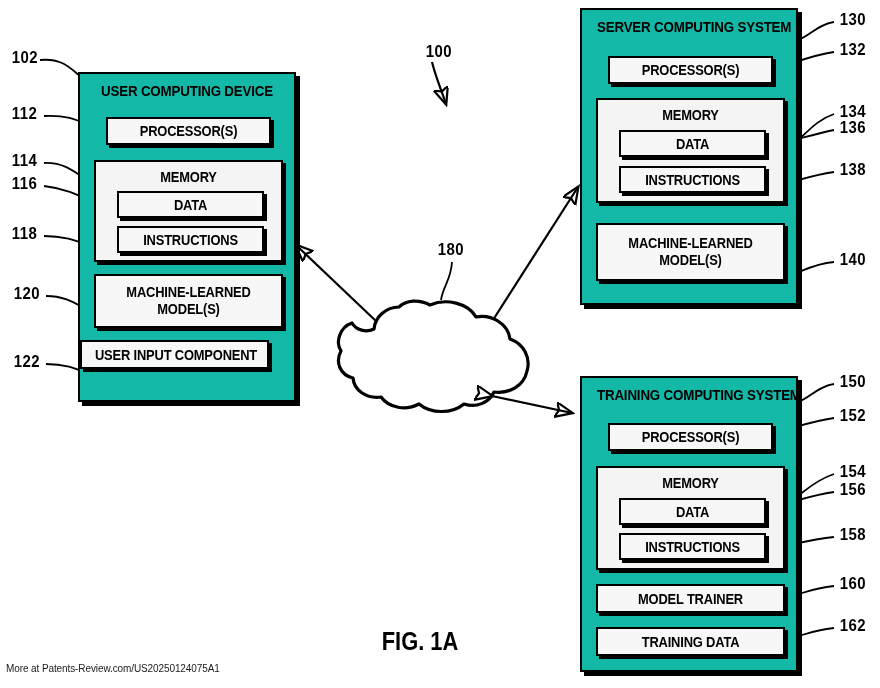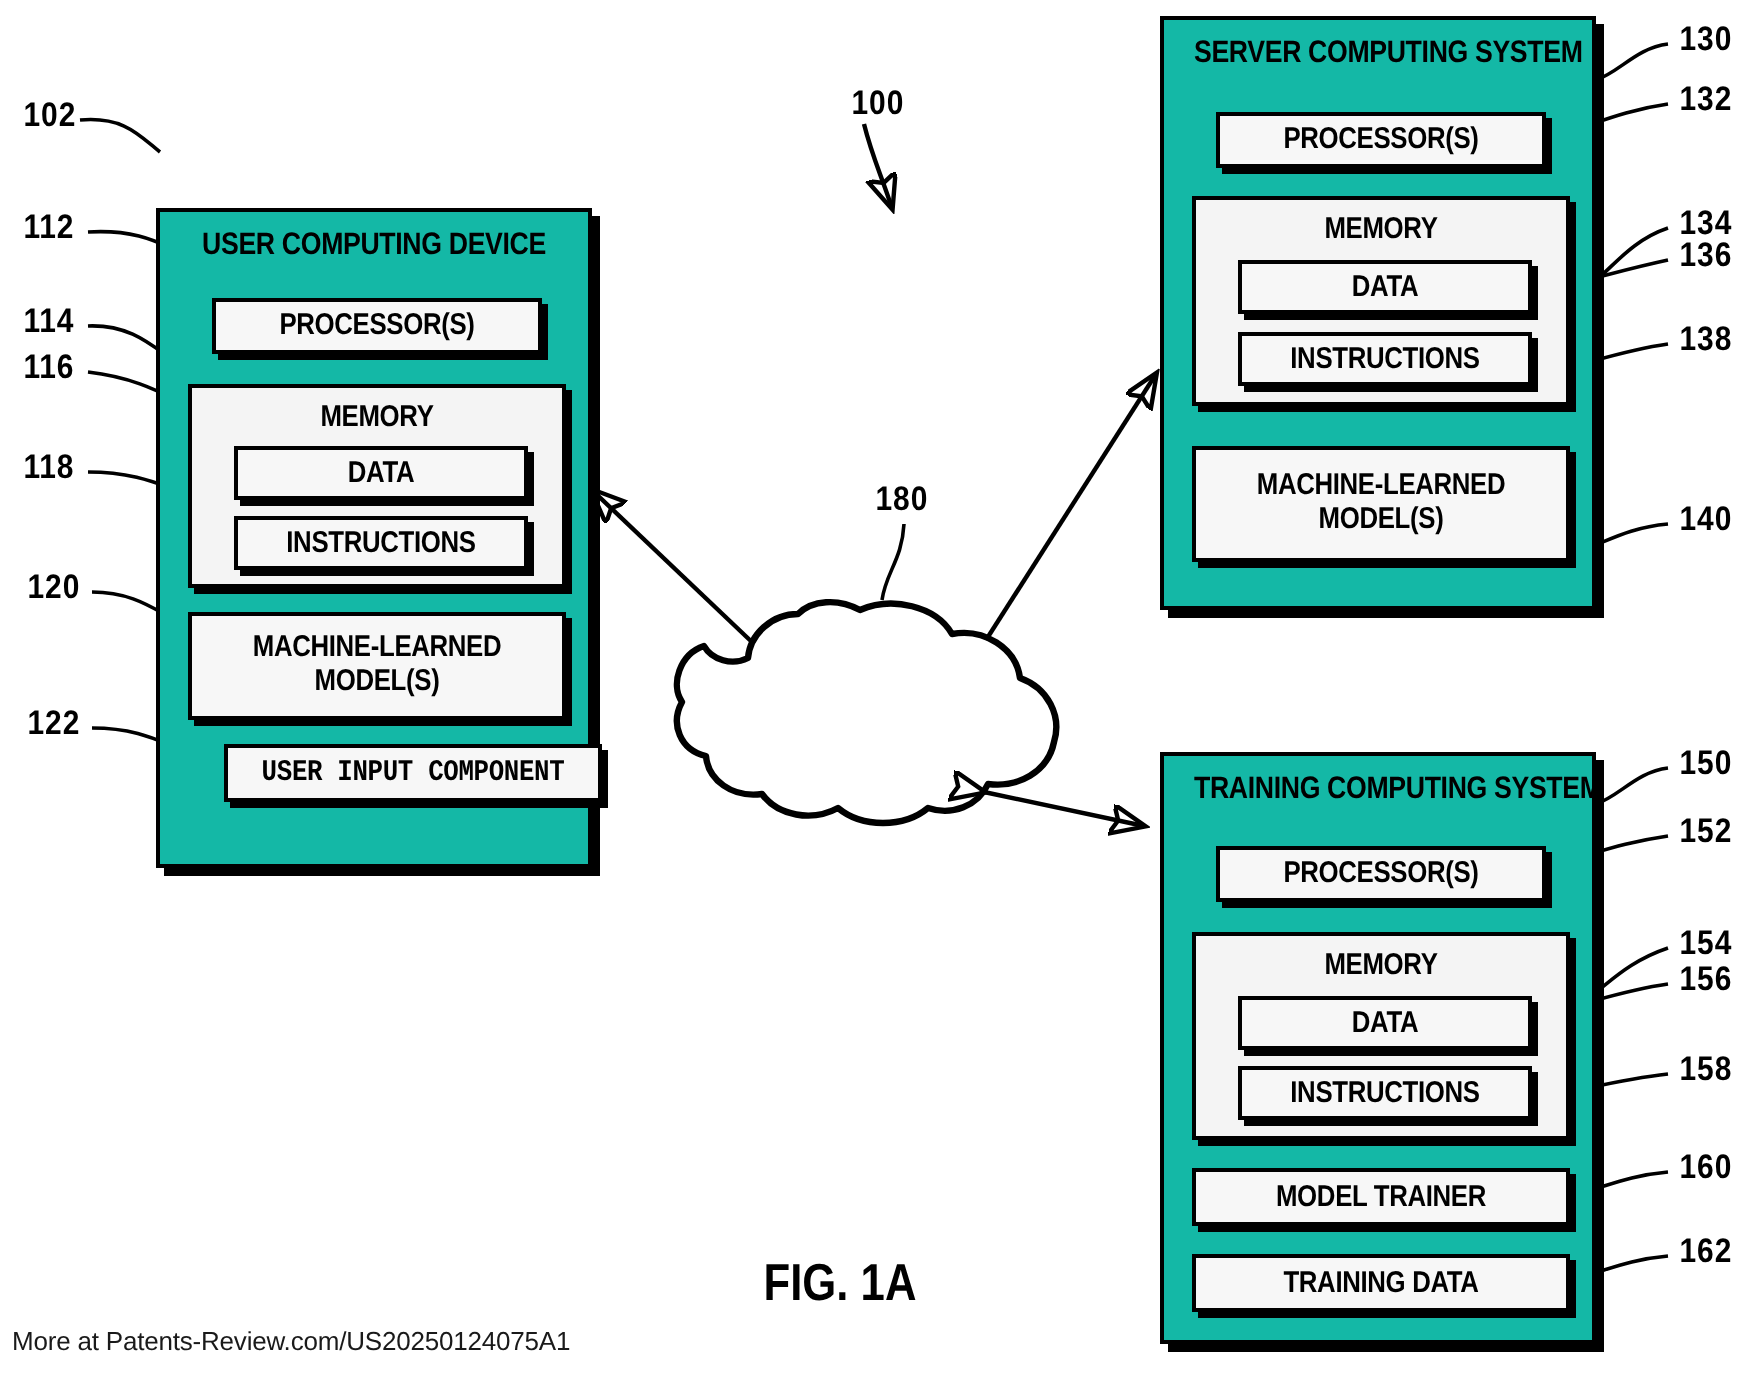--- a/index.html
+++ b/index.html
@@ -130,21 +130,21 @@
     font-weight: 700;
     letter-spacing: 0px;
     transform: scaleX(0.84);
     color: #000;
     font-family: "Liberation Sans", sans-serif;
   }
   #footer-credit {
     position: absolute;
     left: 6px;
     top: 663px;
-    font-size: 13px;
+    font-size: 10px;
     font-weight: 400;
     color: #1a1a1a;
     font-family: "Liberation Sans", sans-serif;
     letter-spacing: -0.1px;
   }
 </style>
 </head>
 <body>
 
 <div id="figure-root">
@@ -201,21 +201,21 @@
 
     <path class="leader" d="M 834,384 C 818,386 810,398 798,402"></path>
     <path class="leader" d="M 834,418 C 806,422 790,430 768,434"></path>
     <path class="leader" d="M 834,474 C 816,480 806,490 798,496"></path>
     <path class="leader" d="M 834,492 C 806,496 790,504 768,507"></path>
     <path class="leader" d="M 834,537 C 806,540 790,546 768,549"></path>
     <path class="leader" d="M 834,586 C 812,588 802,594 788,597"></path>
     <path class="leader" d="M 834,628 C 812,630 802,636 788,639"></path>
   </svg>
 
-  <div class="pbox" style="left:78px; top:72px; width:218px; height:330px;margin-top:32px;">
+  <div class="pbox" style="left:78px; top:72px; width:218px; height:330px;">
     <div class="blk-title">USER COMPUTING DEVICE</div>
 
     <div class="pbox inner" style="left:26px; top:43px; width:165px; height:28px;">
       <div class="inner-label">PROCESSOR(S)</div>
     </div>
 
     <div class="pbox inner memory" style="left:14px; top:86px; width:189px; height:102px;">
       <div class="mem-head">MEMORY</div>
 
       <div class="pbox inner" style="left:21px; top:29px; width:147px; height:27px;">
@@ -227,21 +227,21 @@
       </div>
     </div>
 
     <div class="pbox inner" style="left:14px; top:200px; width:189px; height:54px;">
       <div class="inner-label two-line">
         <span>MACHINE-LEARNED</span><br>
         <span>MODEL(S)</span>
       </div>
     </div>
 
-    <div class="pbox inner" style="left:32px; top:266px; width:189px; height:29px;font-family:Liberation Mono, monospace;">
+    <div class="pbox inner" style="left:0; top:266px; width:189px; height:29px;">
       <div class="inner-label">USER INPUT COMPONENT</div>
     </div>
   </div>
 
   <div class="pbox" style="left:580px; top:8px; width:218px; height:297px;">
     <div class="blk-title">SERVER COMPUTING SYSTEM</div>
 
     <div class="pbox inner" style="left:26px; top:46px; width:165px; height:28px;">
       <div class="inner-label">PROCESSOR(S)</div>
     </div>

